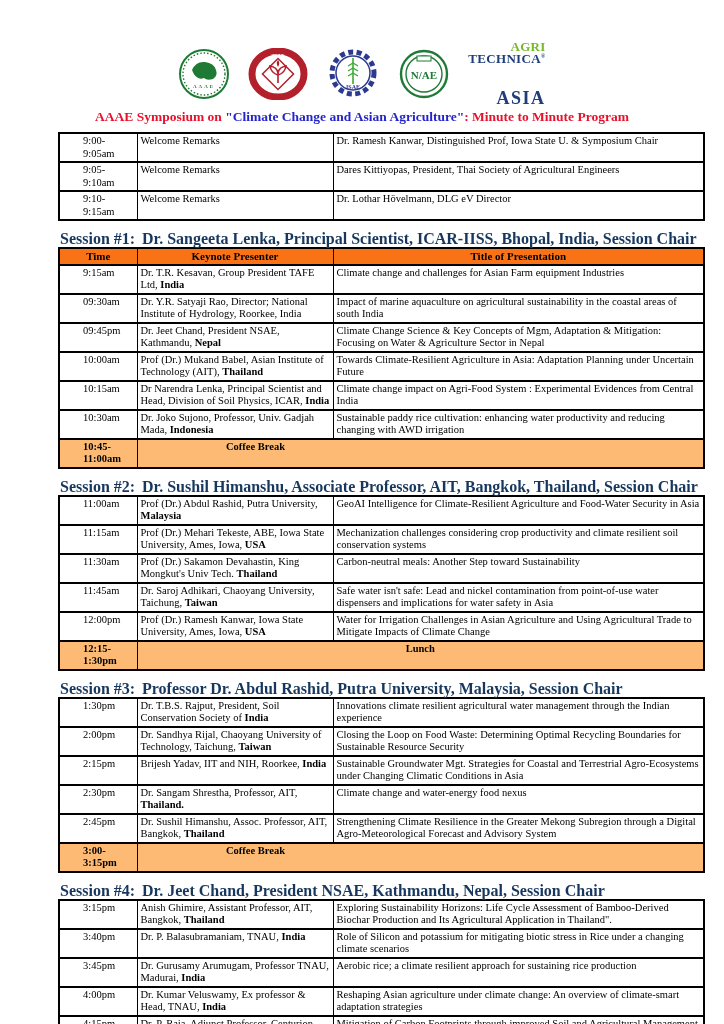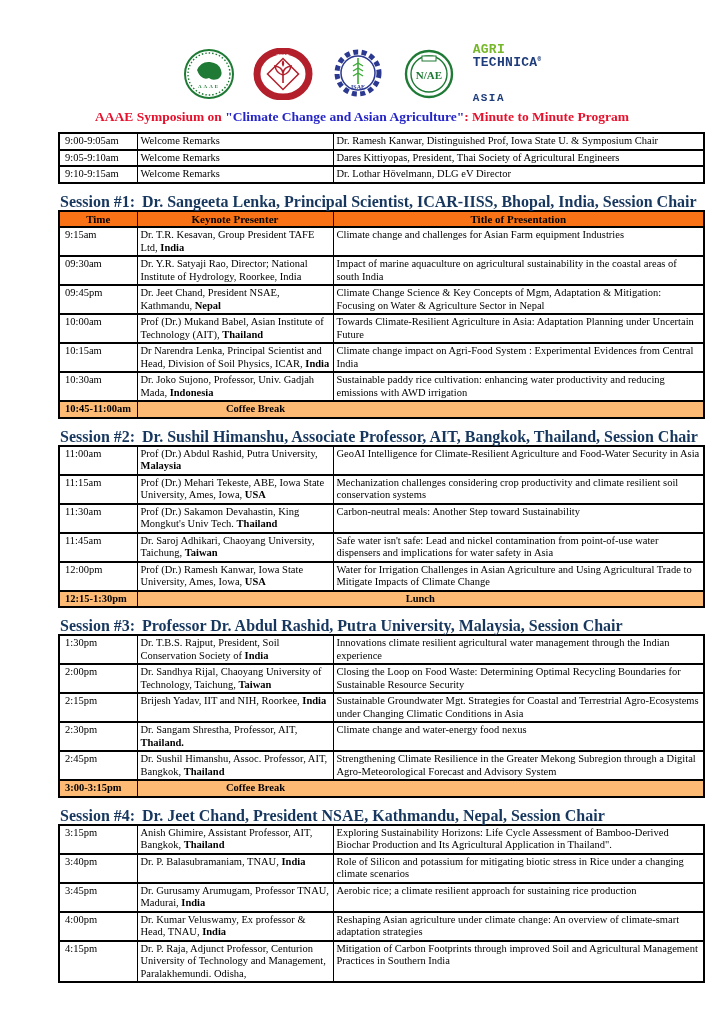--- a/index.html
+++ b/index.html
@@ -3,37 +3,37 @@
 <meta charset="utf-8">
 <style>
   html,body{margin:0;padding:0;background:#fff;}
   .doc{
     width:724px;min-height:1024px;background:#fff;
     font-family:"Liberation Serif", serif;color:#000;
     padding-top:48px;box-sizing:border-box;
   }
   
   .logos{display:flex;justify-content:center;align-items:center;gap:18px;height:52px;}
-  .agri-logo{font-family:Liberation Mono, monospace;font-weight:bold;line-height:0.95;letter-spacing:0.3px;}
+  .agri-logo{font-family:Liberation Serif, serif;font-weight:bold;line-height:0.95;letter-spacing:0.3px;text-align:right;}
   .agri-l1{color:#76B82A;font-size:13px;}
   .agri-l2{color:#1F3D7A;font-size:13px;}
   .agri-l2 sup{font-size:6px;}
-  .agri-l3{color:#1F3D7A;font-size:11px;letter-spacing:1.5px;margin-top:24px;}
+  .agri-l3{color:#1F3D7A;font-size:18px;letter-spacing:1.5px;margin-top:24px;}
   
   .title{ text-align:center;font-weight:bold;font-size:13.5px;margin-top:9px;}
   .t-red{color:#E8112D;}
   .t-blue{color:#2424C8;}
   .locline{text-align:center;font-size:11.5px;margin-top:3px;}
   .locline .date{margin-left:30px;}
   
   table{border-collapse:collapse;table-layout:fixed;width:645px;margin-left:58px;}
   .program-table{border:2px solid #000;}
   td,th{border:1px solid #000;border-bottom-width:2px;font-size:10.5px;line-height:12.5px;
         padding:1px 3px 1px 3px;vertical-align:top;text-align:left;overflow:hidden;}
-  .time-cell{padding-left:5px;}
+  .time-cell{padding-left:23px;}
   .cols-head td{background:#f97316;font-weight:bold;text-align:center;font-size:11px;}
   .break-row td{background:#fdba74;font-weight:bold;}
   .lunch-label{text-align:center;}
   .coffee-label span{display:block;width:230px;text-align:center;}
   
   .session-line{display:flex;margin:11px 0 2px 60px;font-weight:bold;color:#17375E;font-size:16px;line-height:13px;}
   .session-line .slabel{width:82px;flex:none;}
   .welcome-wrap{margin-top:7px;}
 </style>
 </head>
@@ -141,21 +141,21 @@
           <td>Towards Climate-Resilient Agriculture in Asia: Adaptation Planning under Uncertain Future</td>
         </tr>
     <tr>
           <td class="time-cell">10:15am</td>
           <td><span>Dr Narendra Lenka, Principal Scientist and Head, Division of Soil Physics, ICAR, </span><b>India</b></td>
           <td>Climate change impact on Agri-Food System : Experimental Evidences from Central India</td>
         </tr>
     <tr>
           <td class="time-cell">10:30am</td>
           <td><span>Dr. Joko Sujono, Professor, Univ. Gadjah Mada, </span><b>Indonesia</b></td>
-          <td>Sustainable paddy rice cultivation: enhancing water productivity and reducing emissions with AWD irrigation</td>
+          <td>Sustainable paddy rice cultivation: enhancing water productivity and reducing changing with AWD irrigation</td>
         </tr>
     <tr class="break-row">
       <td class="time-cell">10:45-11:00am</td>
       <td colspan="2" class="coffee-label">
             <span>Coffee Break</span>
           </td>
     </tr>
   </tbody>
     </table>
 

